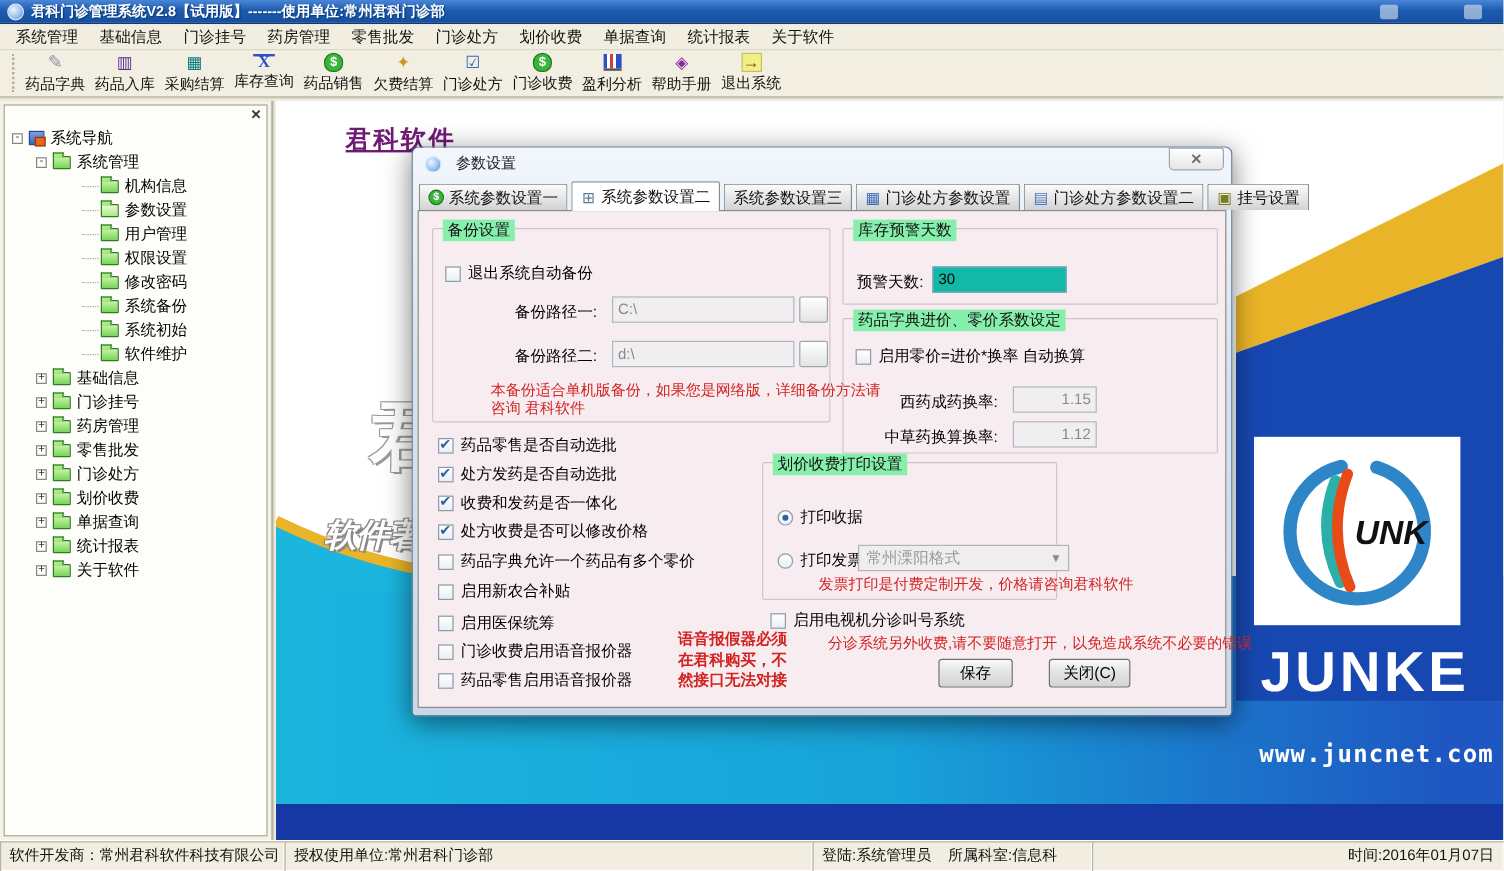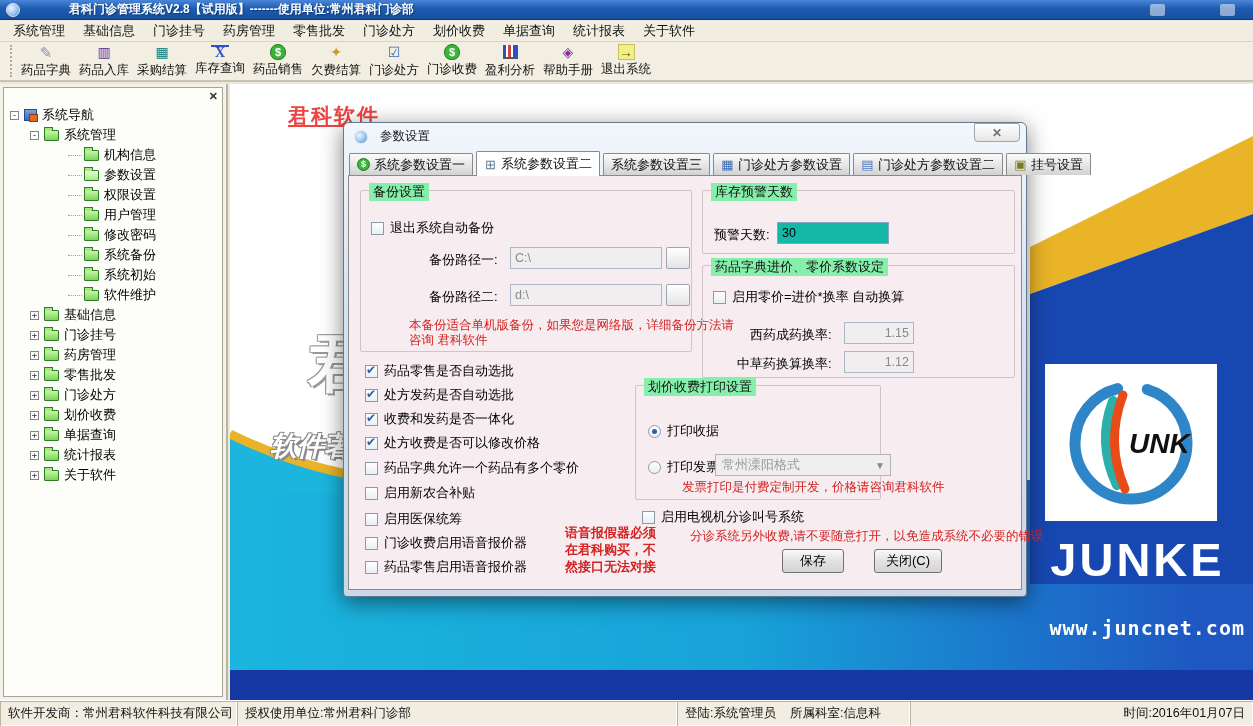--- a/index.html
+++ b/index.html
@@ -3,21 +3,21 @@
 <meta charset="utf-8">
 <style>
   * { margin:0; padding:0; box-sizing:border-box; }
   html,body { width:1253px; height:726px; overflow:hidden; }
   body { font-family:"Liberation Sans", sans-serif; font-size:12px; background:#ece9dc; }
   .app { position:relative; width:1253px; height:726px; }
 
   
   .titlebar { position:absolute; left:0; top:0; width:100%; height:20px;
     background:linear-gradient(#4a86d8, #1d5cb0 45%, #174f9e);
-    display:flex; align-items:center; padding:0 6px; border-bottom:1px solid #0c3a7a;gap:43px; }
+    display:flex; align-items:center; padding:0 6px; border-bottom:1px solid #0c3a7a; }
   .app-icon { width:14px; height:14px; border-radius:50%;
     background:radial-gradient(circle at 35% 35%, #eaf4ff, #9cc4ee 55%, #3e7cc0);
     border:1px solid #dce8f8; margin-right:6px; flex:0 0 auto; }
   .titlebar .title { color:#fff; font-weight:bold; font-size:12px; text-shadow:1px 1px 1px #0a3a78; white-space:nowrap; }
   .win-btn { position:absolute; top:4px; width:15px; height:12px; background:rgba(255,255,255,.5); border-radius:2px; }
   .win-btn.b1 { right:88px; } .win-btn.b2 { right:18px; }
 
   
   .menubar { position:absolute; left:0; top:21px; width:100%; height:21px; background:#f1eee1;
     display:flex; align-items:center; padding-left:4px; border-bottom:1px solid #d8d4c4; }
@@ -64,21 +64,21 @@
     background:linear-gradient(#c6f4a6,#7ad658); border:1px solid #2f7d22; border-radius:1px; }
   .folder::before { content:""; position:absolute; left:-1px; top:-4px; width:7px; height:3px;
     background:#a8e886; border:1px solid #2f7d22; border-bottom:none; }
   .folder.open { background:linear-gradient(#eafcd8,#aae888); }
   .leafline { width:14px; border-top:1px dotted #a0a0a0; margin-right:2px; }
 
   
   .main { position:absolute; left:230px; top:0; width:1023px; height:616px; background:#fff; overflow:hidden; }
   .bg-svg { position:absolute; left:0; top:0; z-index:0; }
   .home-link { position:absolute; left:58px; top:18px; z-index:1; font-family:"Liberation Serif",serif;
-    font-size:21px; font-weight:bold; color:#ef4444; text-decoration:underline; letter-spacing:2px; }
+    font-size:21px; font-weight:bold; color:#701a75; text-decoration:underline; letter-spacing:2px; }
   .wm-big { position:absolute; left:78px; top:238px; z-index:1; font-size:62px; font-weight:bold;
     color:#fff; text-shadow:2px 2px 0 #9a9a9a,-1px -1px 0 #9a9a9a,1px -1px 0 #9a9a9a,-1px 1px 0 #9a9a9a; }
   .wm-small { position:absolute; left:40px; top:344px; z-index:1; font-size:27px; font-weight:bold; font-style:italic;
     color:#fff; text-shadow:2px 2px 0 #8a8a8a,-1px -1px 0 #8a8a8a,1px -1px 0 #8a8a8a,-1px 1px 0 #8a8a8a; }
   .logo-box { position:absolute; left:815px; top:280px; width:172px; height:157px; background:#fff; z-index:1;
     display:flex; align-items:center; justify-content:center; }
   .brand-name { position:absolute; left:795px; top:448px; width:225px; text-align:center; z-index:1;
     color:#fff; font-size:47px; font-weight:bold; letter-spacing:3px; }
   .website { position:absolute; right:8px; top:532px; z-index:1; color:#fff; font-size:20px; font-weight:bold;
     font-family:"DejaVu Sans Mono",monospace; letter-spacing:1px; }
@@ -239,26 +239,26 @@
             <span>机构信息</span>
           </div>
           <div class="trow indent2">
             <span class="leafline"></span>
               <span class="folder open"></span>
             <span>参数设置</span>
           </div>
           <div class="trow indent2">
             <span class="leafline"></span>
               <span class="folder"></span>
+            <span>用户管理</span>
+          </div>
+          <div class="trow indent2">
+            <span class="leafline"></span>
+              <span class="folder"></span>
             <span>权限设置</span>
-          </div>
-          <div class="trow indent2">
-            <span class="leafline"></span>
-              <span class="folder"></span>
-            <span>用户管理</span>
           </div>
           <div class="trow indent2">
             <span class="leafline"></span>
               <span class="folder"></span>
             <span>修改密码</span>
           </div>
           <div class="trow indent2">
             <span class="leafline"></span>
               <span class="folder"></span>
             <span>系统备份</span>

